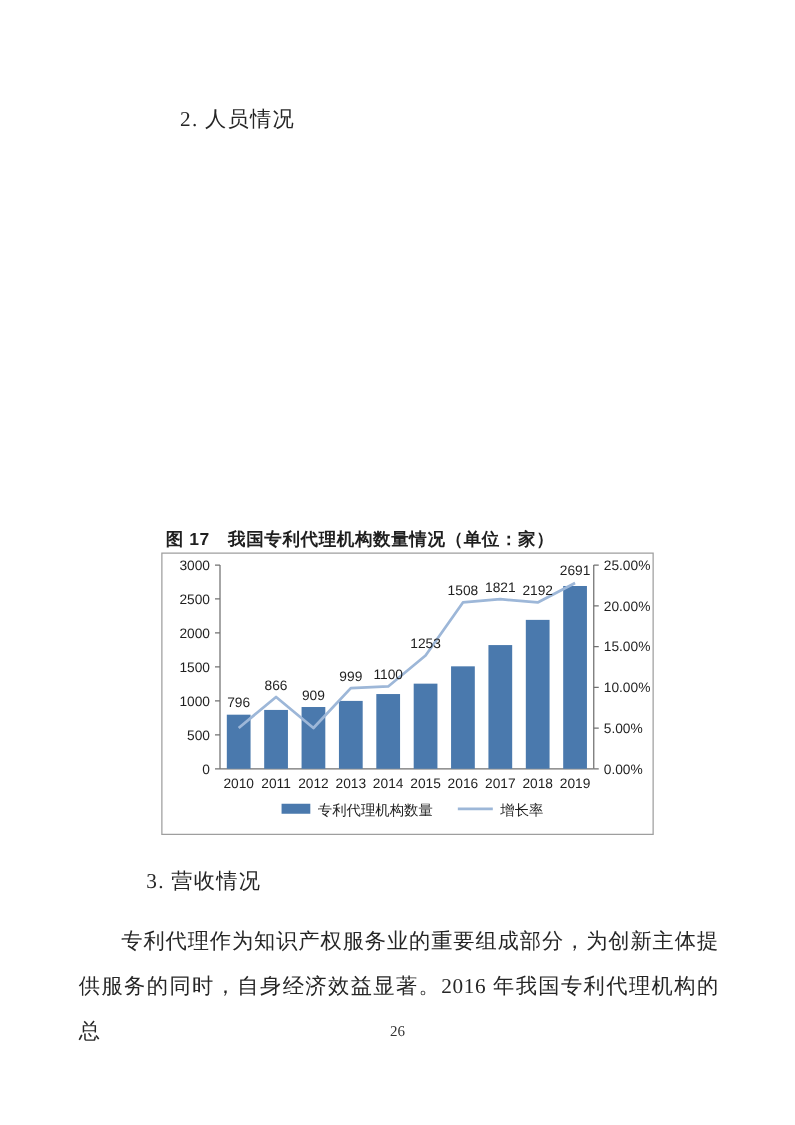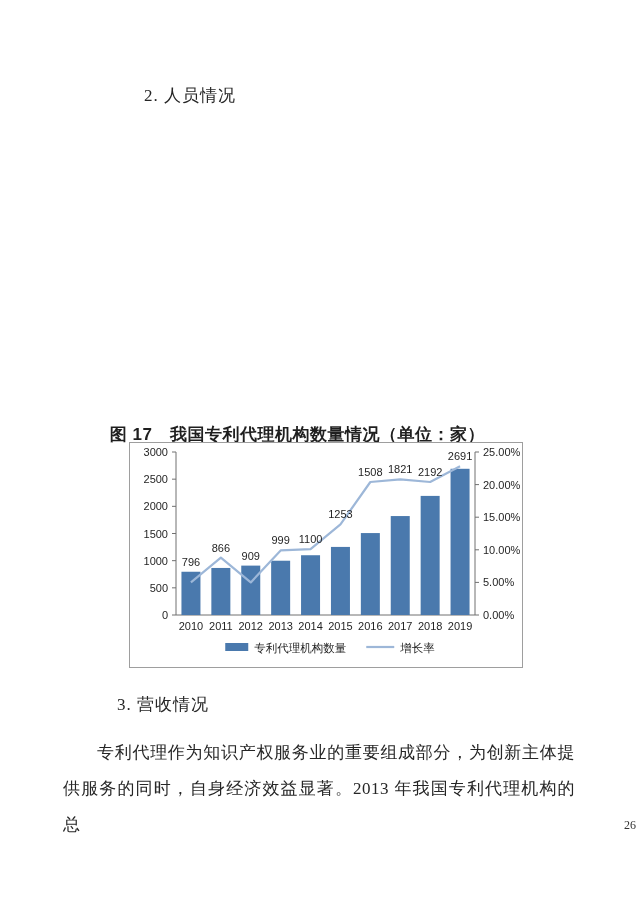--- a/index.html
+++ b/index.html
@@ -28,40 +28,40 @@
     text-align:justify;
     text-justify:inter-ideograph;
     letter-spacing:0.5px;
   }
   .body-block p { margin:0; text-indent:2em; }
   .block-1 { top:120px; }
   .block-2 { top:735px; }
   .fig-title {
     position:absolute;
     left:129px; top:423px; width:394px;
-    text-align:right;
+    text-align:center;
     transform:translateX(-38px);
-    font-size:17px;
+    font-size:14px;
     font-weight:bold;
     font-family:"Liberation Sans","DejaVu Sans",sans-serif;
     color:#1f1f1f;
     letter-spacing:0.5px;
   }
   .chart-box {
     position:absolute;
     left:129px; top:442px;
     width:392px; height:224px;
     border:1px solid #9e9e9e;
     background:#ffffff;
   }
   .chart-box svg { display:block; }
   .page-num {
     position:absolute;
     left:0; top:818px; width:100%;
-    text-align:right;
+    text-align:center;
     font-size:12px;
     color:#333333;
   }
 </style>
 </head>
 <body>
 
 <div class="page">
 
   <div class="h-section h2">2. 人员情况</div>
@@ -134,18 +134,18 @@
         <rect x="95.25" y="200" width="23" height="8" fill="#4a79ad"></rect>
         <text x="124.25" y="209" font-size="11.5" fill="#1f1f1f">专利代理机构数量</text>
         <line x1="236.25" y1="204" x2="264.25" y2="204" stroke="#9db7d8" stroke-width="2.2"></line>
         <text x="270.25" y="209" font-size="11.5" fill="#1f1f1f">增长率</text>
       </svg>
   </div>
 
   <div class="h-section h3">3. 营收情况</div>
 
   <div class="body-block block-2">
-    <p>专利代理作为知识产权服务业的重要组成部分，为创新主体提供服务的同时，自身经济效益显著。2013 年我国专利代理机构的总</p>
+    <p>专利代理作为知识产权服务业的重要组成部分，为创新主体提供服务的同时，自身经济效益显著。2016 年我国专利代理机构的总</p>
   </div>
 
   <div class="page-num">26</div>
 
 </div>
 
 </body></html>

